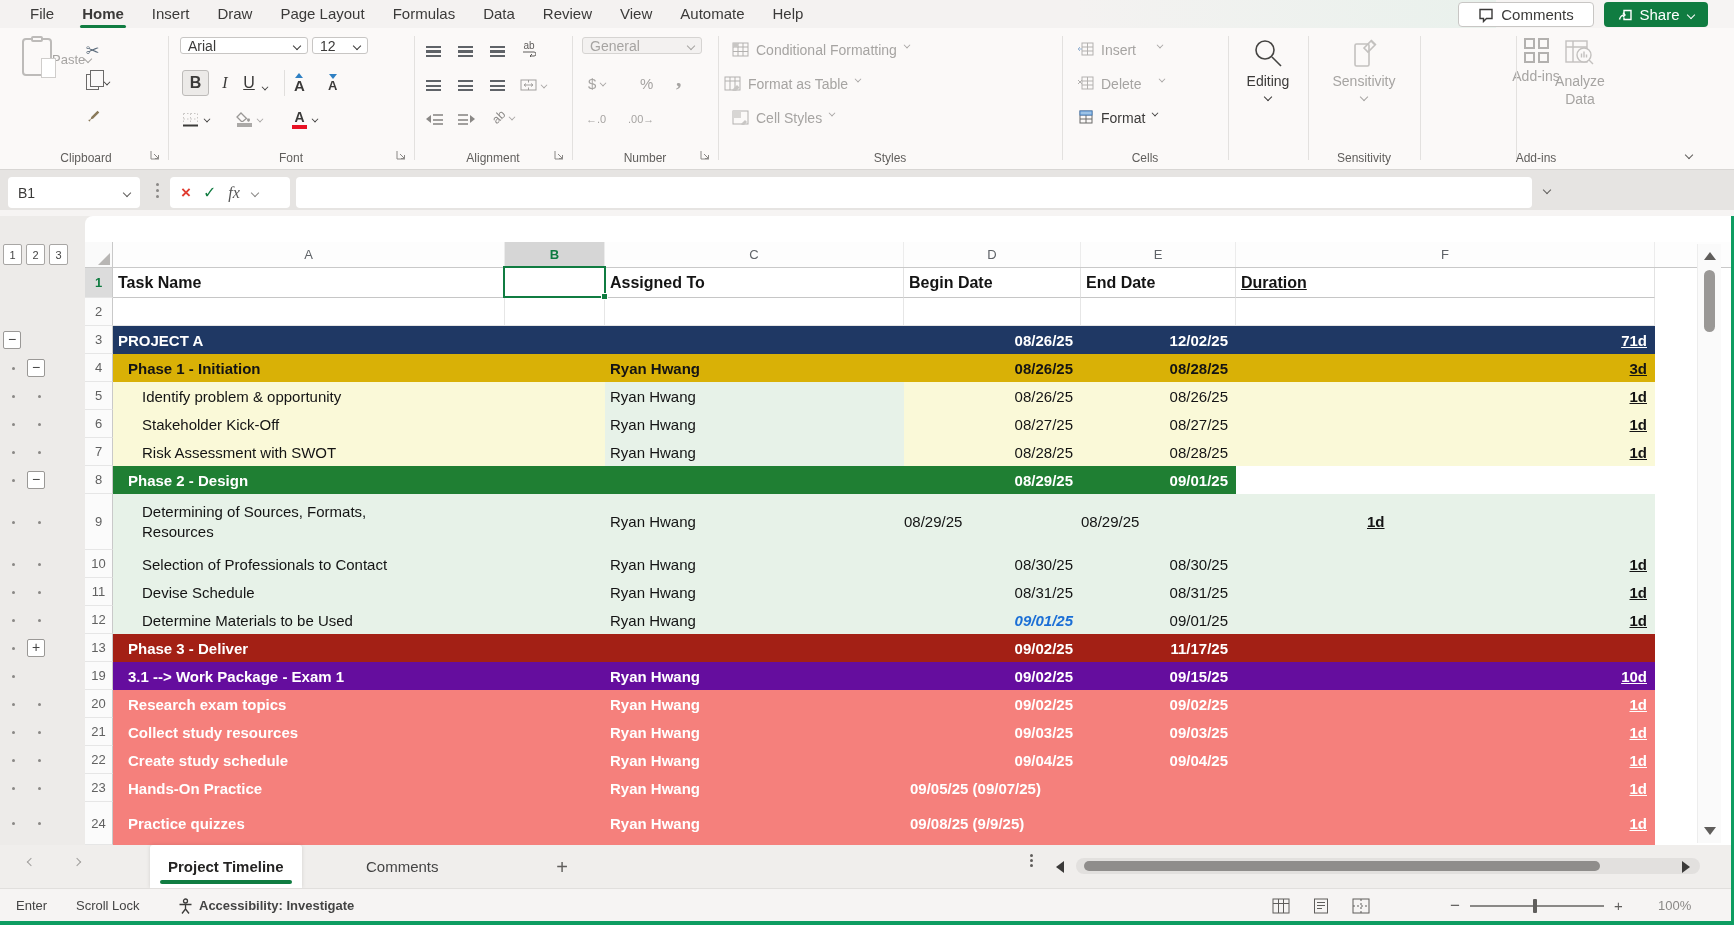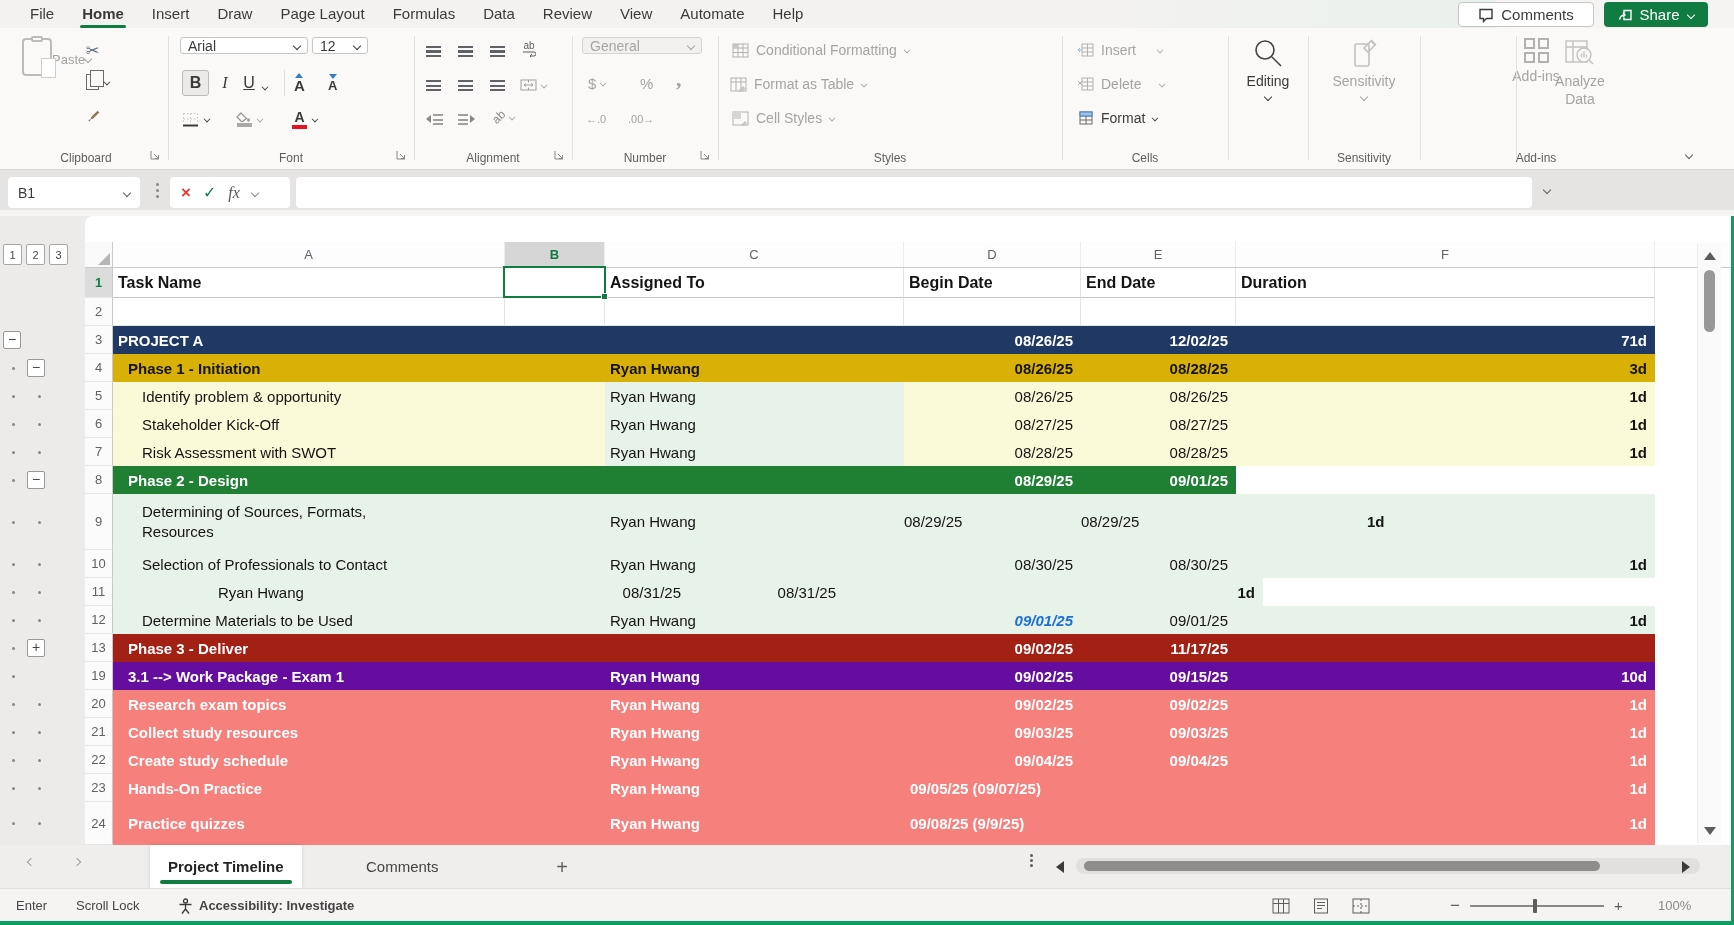--- a/index.html
+++ b/index.html
@@ -46,21 +46,21 @@
   .caret { display:inline-block; width:0; height:0; border-left:4px solid transparent; border-right:4px solid transparent; }
   .caret.u { border-bottom:5px solid #2F80C3; }
   .caret.d { border-top:5px solid #2F80C3; }
   
   .bars { display:inline-block; width:15px; height:11px; background:repeating-linear-gradient(to bottom,#5f6368 0 2px,transparent 2px 4.5px); }
   .bars.lite { background:repeating-linear-gradient(to bottom,#A19F9D 0 2px,transparent 2px 4.5px); }
   .tri { display:inline-block; width:0; height:0; border-top:4px solid transparent; border-bottom:4px solid transparent; }
   .tri.l { border-right:5px solid #8a8886; } .tri.r { border-left:5px solid #8a8886; }
   .rot { display:inline-block; transform:rotate(-45deg); font-size:12px; color:#8a8886; }
   
-  .rowbtn { position:absolute; display:flex; align-items:center; gap:7px; font-size:14px; white-space:nowrap; }
+  .rowbtn { position:absolute; display:flex; gap:7px; font-size:14px; white-space:nowrap; }
   .gicon { flex:0 0 auto; display:inline-flex; }
   
   .vbig { position:absolute; top:10px; left:0; right:0; display:flex; flex-direction:column; align-items:center; gap:5px; font-size:14px; }
   .sq4 { display:grid; grid-template-columns:11px 11px; grid-template-rows:11px 11px; gap:3px; }
   .sq4 i { border:2px solid #B3B1AF; }
   .collapsecv { position:absolute; left:1686px; top:124px; color:#605e5c; }
 
   
   .fstrip { position:absolute; left:0; top:170px; width:1734px; height:40px; background:#E6E4E2; }
   .namebox { position:absolute; left:8px; top:7px; width:132px; height:31px; background:#fff; border-radius:4px; display:flex; align-items:center; justify-content:space-between; padding:0 10px; font-size:14px; color:#3b3a39; }
@@ -83,21 +83,21 @@
   .ch.corner { background:#FAFAFA; border-right:1px solid #C9C9C9; }
   .ch.sel { background:#D6D6D6; color:#0E7A41; font-weight:700; }
   .ch.sel::after { content:""; position:absolute; left:0; right:0; bottom:-1px; height:2px; background:#107C41; }
   .corner-tri { position:absolute; right:2px; bottom:2px; width:0; height:0; border-bottom:12px solid #B8B6B4; border-left:12px solid transparent; }
   .rowswrap { position:absolute; left:0; top:52px; right:0; height:577px; display:flex; flex-direction:column; }
   .row { display:flex; flex:0 0 auto; position:relative; }
   .gut { width:85px; background:#EDEBE9; position:relative; flex:0 0 auto; }
   .rn { width:28px; flex:0 0 auto; background:#FBFBFB; border-right:1px solid #C9C9C9; border-bottom:1px solid #E6E6E6; display:flex; align-items:center; justify-content:center; font-size:13px; color:#616161; }
   .rn.sel { background:#DCDCDC; color:#107C41; font-weight:700; }
   .cell { flex:0 0 auto; display:flex; align-items:center; overflow:hidden; white-space:nowrap; font-size:15px; color:#141414; }
-  .ca{width:392px;} .cb{width:100px;} .cc{width:299px;padding-left:5px;} .cd{width:177px;justify-content:flex-end;padding-right:8px;} .ce{width:155px;justify-content:flex-end;padding-right:8px;} .cf{width:419px;justify-content:flex-end;padding-right:8px;font-weight:700;}
+  .ca{width:392px;} .cb{width:100px;} .cc{width:299px;padding-left:5px;} .cd{width:177px;justify-content:flex-end;padding-right:8px;} .ce{width:155px;justify-content:flex-end;padding-right:8px;} .cf{width:419px;justify-content:flex-end;padding-right:8px;font-weight:700;text-decoration:underline;}
   .cg { flex:1 1 auto; background:#fff; }
   
   .s-hdr .cell { background:#fff; font-weight:700; font-size:16px; border-bottom:1px solid #C6C6C6; border-right:1px solid #E2E2E2; justify-content:flex-start; padding-left:5px; padding-right:0; }
   .s-blank .cell { background:#fff; border-right:1px solid #E6E6E6; border-bottom:1px solid #E6E6E6; }
   .s-project .cell { background:#1F3864; color:#fff; font-weight:700; }
   .s-phase1 .cell { background:#D9B106; color:#141414; font-weight:700; }
   .s-phase2 .cell { background:#1F7F33; color:#fff; font-weight:700; }
   .s-phase3 .cell { background:#A32015; color:#fff; font-weight:700; }
   .s-wp .cell { background:#650D9E; color:#fff; font-weight:700; }
   .s-dy .cell { background:#FAF9D8; }
@@ -375,21 +375,21 @@
         <span class="gicon">
             <svg width="17" height="15" fill="none" stroke="#B3B1AF">
               <rect x="1" y="1" width="15" height="13"></rect>
               <path d="M1 5h15M1 9.5h15M6 1v13M11 1v13"></path>
               <rect x="1" y="1" width="5" height="4" fill="#C8C6C4" stroke="none"></rect>
             </svg>
           </span>
         <span>Conditional Formatting</span>
           <span class="cv" style="transform:rotate(45deg) scale(.8)"></span>
       </div>
-      <div class="rowbtn dis" style="left:8px;top:48px">
+      <div class="rowbtn dis" style="left:2px;top:48px">
         <span class="gicon">
             <svg width="17" height="15" fill="none" stroke="#B3B1AF">
               <rect x="1" y="1" width="15" height="13"></rect>
               <path d="M1 5h15M6 1v13M11 1v13"></path>
               <path d="M8 14l5-5 2.5 2.5-5 5z" fill="#C8C6C4" stroke="none"></path>
             </svg>
           </span>
         <span>Format as Table</span>
           <span class="cv" style="transform:rotate(45deg) scale(.8)"></span>
       </div>
@@ -791,20 +791,23 @@
             <span>1d</span>
           </div>
           <div class="cg"></div>
         </div>
         <div class="row s-dg" style="height: 28px;">
           <div class="gut">
             <div class="gdot" style="left: 12px; top: 12.5px;"></div>
             <div class="gdot" style="left: 38px; top: 12.5px;"></div>
           </div>
           <div class="rn">11</div>
+          <div class="cell ca">
+            <span>Devise Schedule</span>
+          </div>
           <div class="cell cb">
             <span></span>
           </div>
           <div class="cell cc">
             <span>Ryan Hwang</span>
           </div>
           <div class="cell cd">
             <span>08/31/25</span>
           </div>
           <div class="cell ce">

